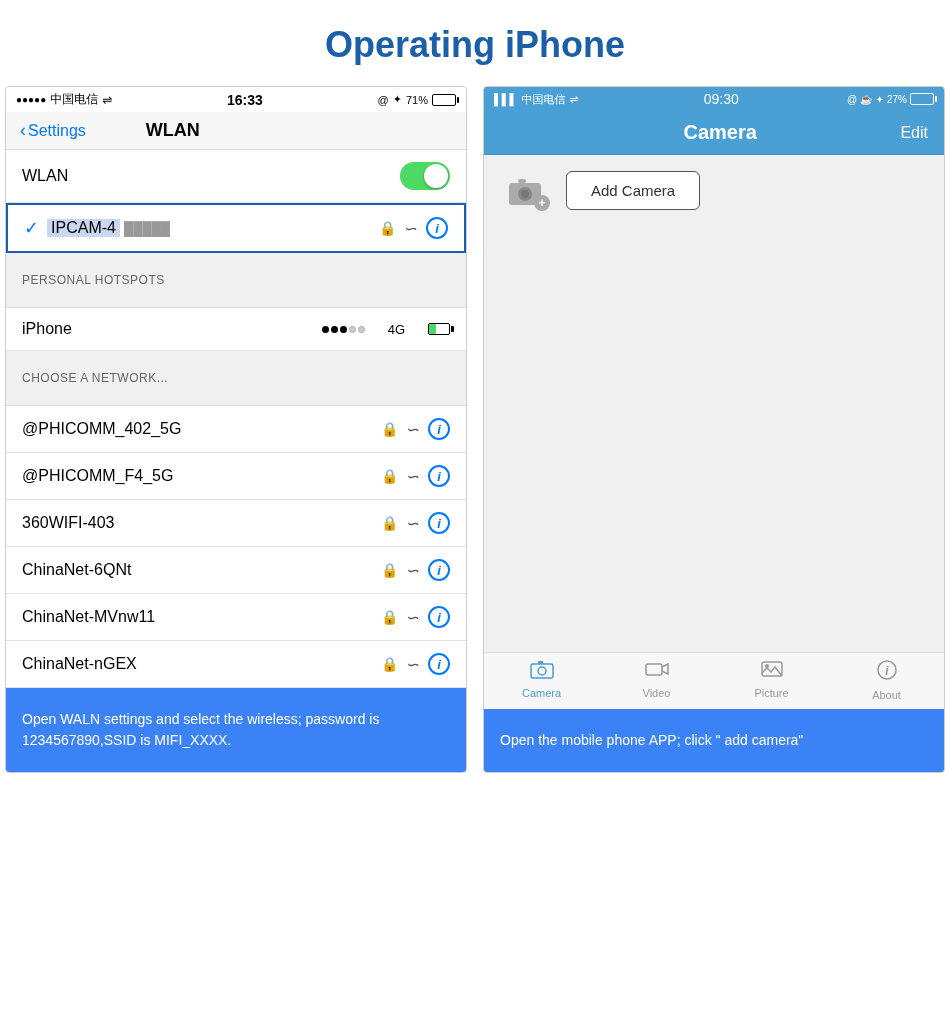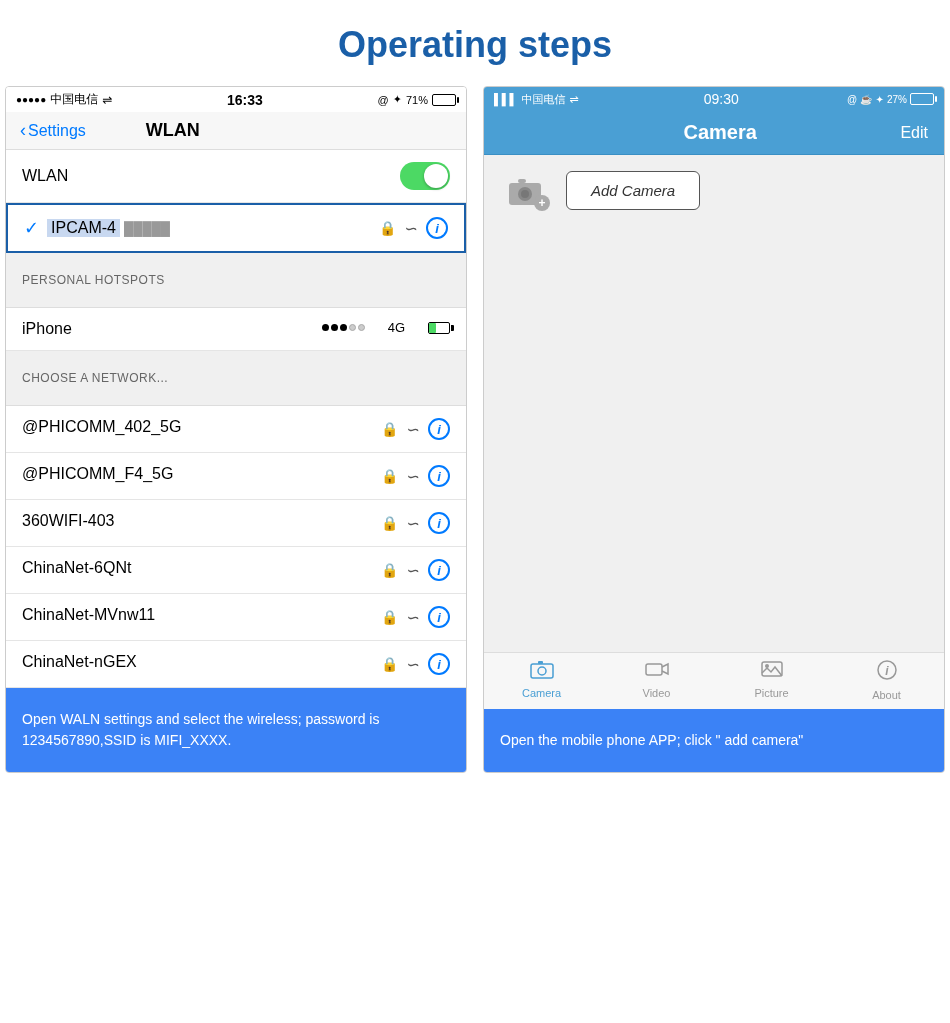--- a/index.html
+++ b/index.html
@@ -173,21 +173,21 @@
       background: #f0f0f0;
       padding: 20px 16px;
       font-size: 12px;
       color: #666;
       letter-spacing: 0.5px;
       border-bottom: 1px solid #ddd;
     }
 
     .network-row {
       display: flex;
-      align-items: flex-start;
+      align-items: center;
       padding: 12px 16px;
       background: #fff;
       border-bottom: 1px solid #e5e5e5;
     }
 
     .network-row-label {
       font-size: 16px;
       color: #000;
       flex: 1;
     }
@@ -341,21 +341,20 @@
     }
 
     .add-camera-button {
       border: 1.5px solid #555;
       border-radius: 6px;
       padding: 10px 24px;
       background: #fff;
       font-size: 15px;
       color: #333;
       cursor: pointer;
-      font-style: italic;
     }
 
     
     .tab-bar {
       background: #f7f7f7;
       border-top: 1px solid #ddd;
       display: flex;
       justify-content: space-around;
       padding: 6px 0 8px;
     }
@@ -436,21 +435,21 @@
     .batt-fill-right {
       background: #fff;
       height: 100%;
       width: 27%;
       border-radius: 1px;
     }
   </style>
 </head>
 <body>
 
-<h1 class="page-title">Operating steps</h1>
+<h1 class="page-title">Operating iPhone</h1>
 
 <div class="phones-container">
 
   <div class="phone-left">
 
     <div class="status-bar-left">
       <div class="left-section">
         <span style="font-size:10px;">●●●●●</span>
         <span style="font-size:12px;">中国电信</span>
         <span>⇌</span>

